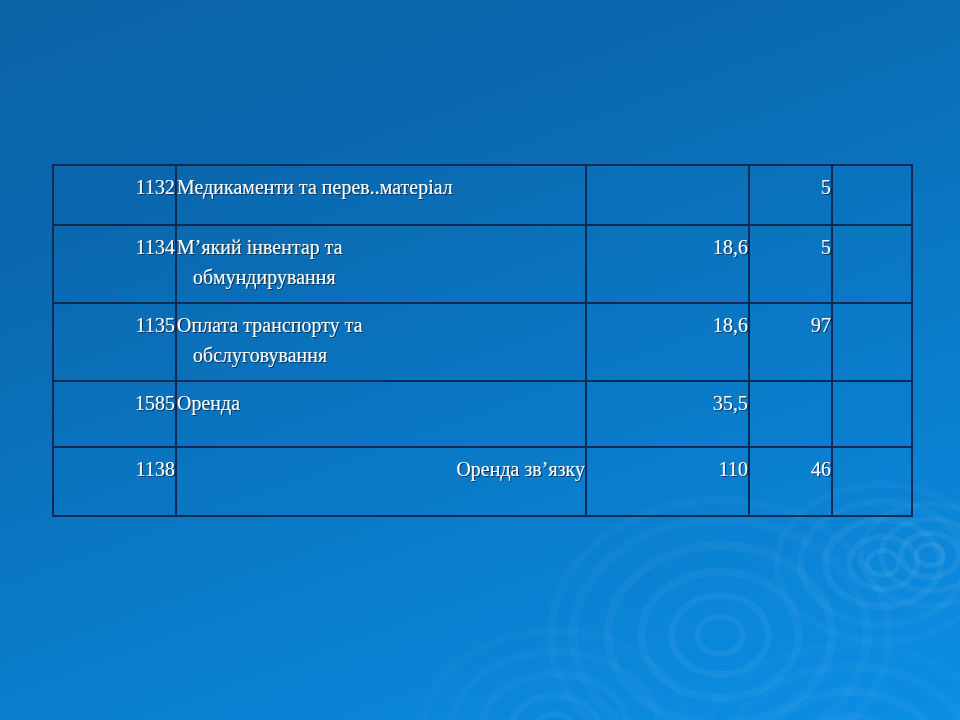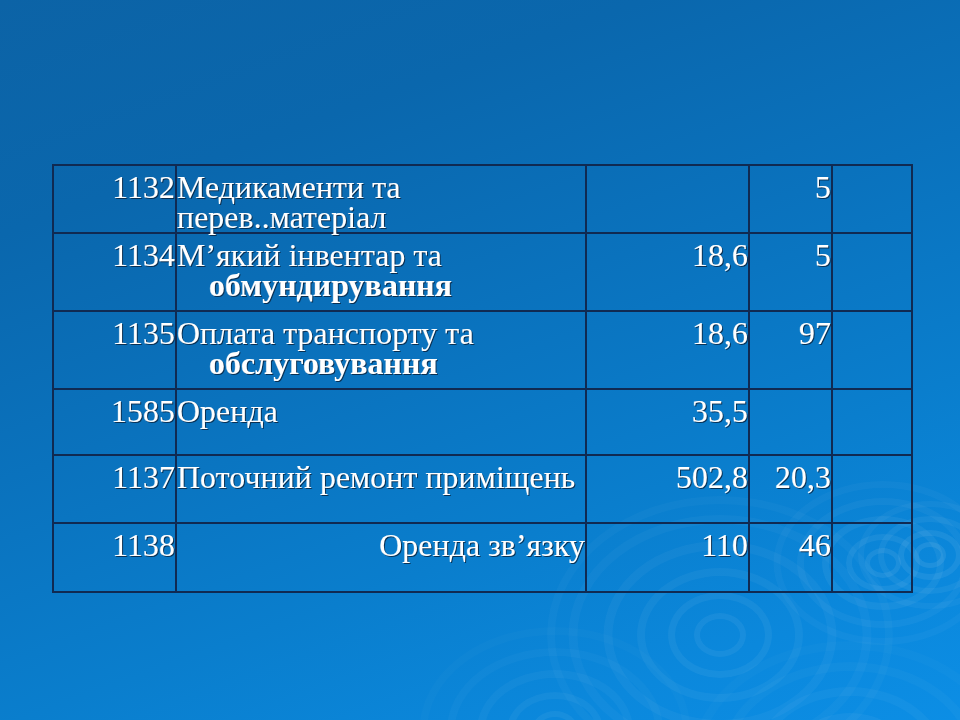--- a/index.html
+++ b/index.html
@@ -79,21 +79,21 @@
     position: absolute;
     left: 52px;
     top: 164px;
     width: 859px;
     border-collapse: collapse;
     table-layout: fixed;
   }
   #budget-table td {
     border: 2px solid #102a52;
     color: #ffffff;
-    font-size: 32px;
+    font-size: 20px;
     line-height: 30px;
     vertical-align: top;
     padding: 6px 0 0 0;
     text-shadow:
       1px 1px 0 rgba(10, 36, 64, 0.85),
       -0.5px -0.5px 0 rgba(255, 255, 255, 0.35);
   }
   .col-code  { width: 123px; }
   .col-name  { width: 410px; }
   .col-val1  { width: 163px; }
@@ -107,22 +107,21 @@
   td.name {
     text-align: left;
     padding-left: 8px;
   }
   td.num {
     text-align: right;
     padding-right: 8px;
   }
   .name .line2 {
     display: block;
-    padding-left: 32px;
-    font-weight: bold;
+    padding-left: 16px;
   }
 
   
   tr.r1 td { height: 52px; }
   tr.r2 td { height: 68px; }
   tr.r3 td { height: 70px; margin-left: 23px; }
   tr.r4 td { height: 70px; }
   tr.r5 td { height: 58px; }
   tr.r6 td { height: 60px; }
   tr.r7 td { height: 61px; text-align: right; }
@@ -209,27 +208,20 @@
         <td class="num">97</td>
         <td class="num"></td>
       </tr>
       <tr class="r5">
         <td class="code">1585</td>
         <td class="name"><span>Оренда</span></td>
         <td class="num">35,5</td>
         <td class="num"></td>
         <td class="num"></td>
       </tr>
-      <tr class="r6">
-        <td class="code">1137</td>
-        <td class="name"><span>Поточний ремонт приміщень</span></td>
-        <td class="num">502,8</td>
-        <td class="num">20,3</td>
-        <td class="num"></td>
-      </tr>
       <tr class="r7">
         <td class="code">1138</td>
         <td class="name"><span>Оренда зв’язку</span></td>
         <td class="num">110</td>
         <td class="num">46</td>
         <td class="num"></td>
       </tr>
     </tbody>
   </table>
 

